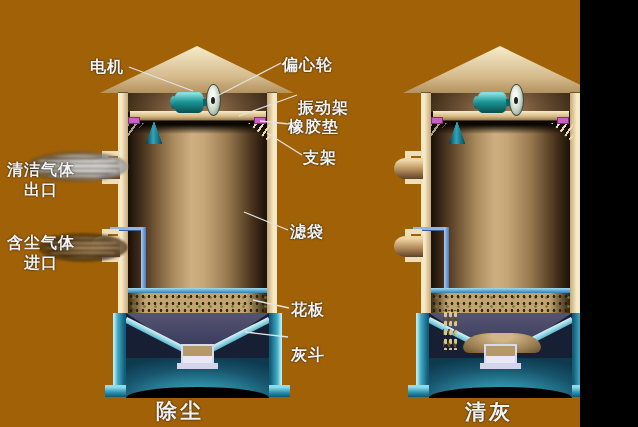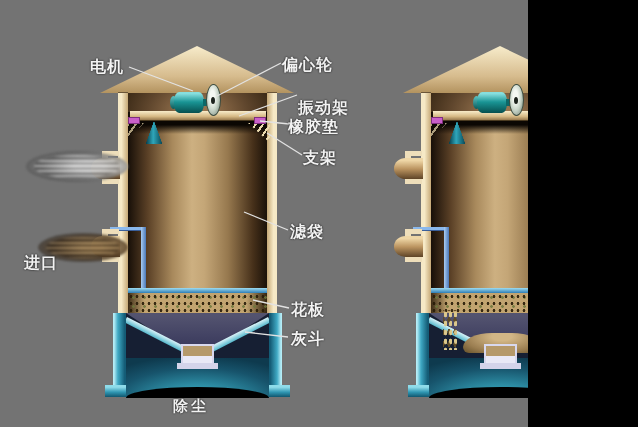--- a/index.html
+++ b/index.html
@@ -1,16 +1,16 @@
 <!DOCTYPE html>
 <html><head>
 <meta charset="utf-8">
 <style>
   html,body{margin:0;padding:0;background:#000;}
-  #stage{position:relative;width:528px;height:427px;background:#737373;overflow:hidden;
+  #stage{position:relative;width:580px;height:427px;background:#a16207;overflow:hidden;
          font-family:"Liberation Serif",serif;color:#f2f2f2;}
   #stage *{position:absolute;box-sizing:border-box;}
   .unit{top:0;width:210px;height:427px;}
   .uL{left:88px;} .uR{left:391px;}
 
   
   .roof{left:12px;top:46px;width:194px;height:47px;
         clip-path:polygon(0 100%,50% 0,100% 100%);
         background:linear-gradient(180deg,#f7eccb,#d6bb8d 65%,#b3935f);}
   .attic{left:39px;top:56px;width:141px;height:56px;
@@ -130,21 +130,21 @@
         background-size:5px 9px,6px 12px;background-position:0 0,3px 4px;}
   .mound{left:72px;top:333px;width:78px;height:20px;
         border-radius:50% 50% 8px 8px/95% 95% 8px 8px;
         background:radial-gradient(ellipse at 50% 18%,#d2b686 18%,#9a7d50 68%,#645029);}
 
   
   .lbl{font-size:16px;font-weight:bold;white-space:nowrap;letter-spacing:1px;
        text-shadow:0 0 2px #000;}
   .portlbl{width:74px;text-align:center;font-size:16px;font-weight:bold;line-height:20px;
        letter-spacing:1px;text-shadow:0 0 2px #000;}
-  .caption{width:70px;text-align:center;font-size:15px;font-weight:bold;letter-spacing:3px;
+  .caption{width:70px;text-align:left;font-size:21px;font-weight:bold;letter-spacing:3px;
        text-shadow:0 0 2px #000;}
   svg.overlay{left:0;top:0;pointer-events:none;}
 </style>
 </head>
 <body>
 
 <div id="stage">
 
   <div class="unit uL">
     <div class="interior"></div>
@@ -322,21 +322,26 @@
     </g>
   </svg>
 
   <div class="lbl" style="left:90px;top:57px">电机</div>
   <div class="lbl" style="left:282px;top:55px">偏心轮</div>
   <div class="lbl" style="left:298px;top:98px">振动架</div>
   <div class="lbl" style="left:288px;top:117px">橡胶垫</div>
   <div class="lbl" style="left:303px;top:148px">支架</div>
   <div class="lbl" style="left:290px;top:222px">滤袋</div>
   <div class="lbl" style="left:291px;top:300px">花板</div>
-  <div class="lbl" style="left:291px;top:329px">灰斗</div>
-
+  <div class="lbl" style="left:291px;top:345px">灰斗</div>
+
+  <div class="portlbl" style="left:4px;top:160px">
+    <span style="position:static">清洁气体</span><br>
+    <span style="position:static">出口</span>
+  </div>
   <div class="portlbl" style="left:4px;top:233px">
-    <br>
+    <span style="position:static">含尘气体</span><br>
     <span style="position:static">进口</span>
   </div>
 
   <div class="caption" style="left:156px;top:397px">除尘</div>
+  <div class="caption" style="left:465px;top:398px">清灰</div>
 </div>
 
 </body></html>

